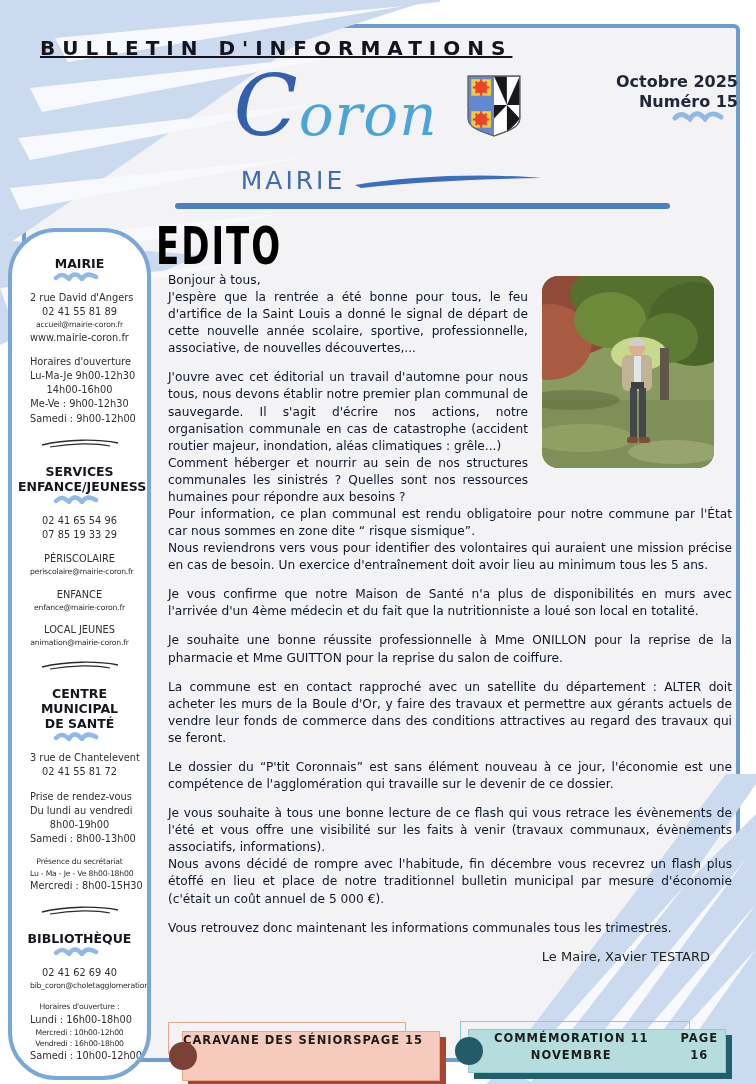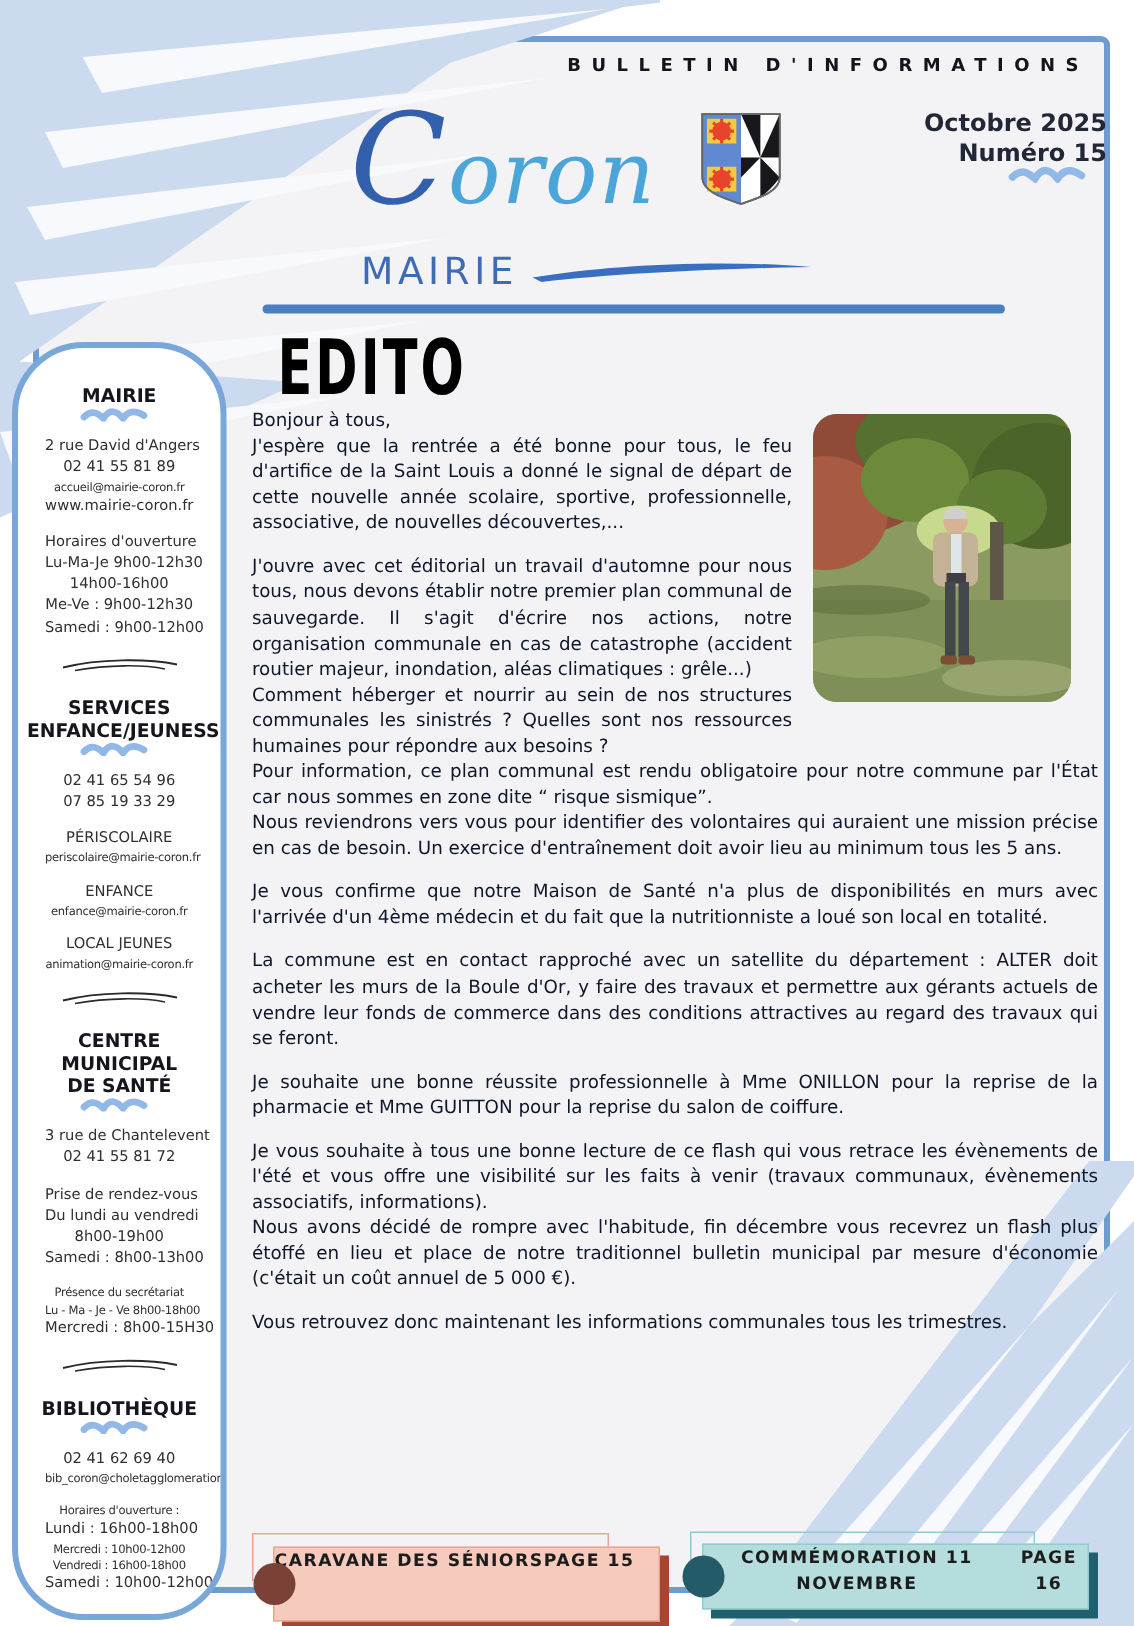--- a/index.html
+++ b/index.html
@@ -10,22 +10,22 @@
   
   .frame{position:absolute;left:22px;top:24px;width:718px;height:1038px;
          box-sizing:border-box;border:4px solid var(--frame_border);
          border-radius:6px;background:var(--page_bg);}
 
   
   .brush-tl{position:absolute;left:0;top:0;pointer-events:none;}
   .brush-br{position:absolute;right:0;bottom:0;pointer-events:none;}
 
   
-  .masthead-title{position:absolute;left:40px;right:30px;top:36px;text-align:right;
-    font-size:12px;font-weight:700;letter-spacing:7px;color:#14141f;}
+  .masthead-title{position:absolute;left:40px;right:30px;top:36px;text-align:left;
+    font-size:20px;font-weight:700;letter-spacing:7px;color:#14141f;text-decoration:underline;}
   .issue-block{position:absolute;right:18px;top:72px;text-align:right;
     font-size:16px;font-weight:700;color:#222738;line-height:1.25;}
   .issue-scribble{display:block;margin:-4px 8px 0 auto;}
   .logo-row{position:absolute;left:0;right:0;top:64px;display:flex;
     justify-content:center;align-items:center;gap:27px;}
   .logo-word{font-family:"DejaVu Serif","Liberation Serif",serif;font-style:italic;
     font-size:58px;line-height:1;letter-spacing:1px;}
   .logo-word .first{font-size:84px;color:var(--logo_dark);}
   .logo-word .rest{color:var(--logo_light);}
   .mairie-row{position:absolute;left:0;right:0;top:166px;display:flex;
@@ -42,21 +42,21 @@
   .sb-title{font-size:12.5px;font-weight:700;color:#15151d;line-height:1.2;}
   .sb-scribble{display:block;margin:-2px auto 4px auto;}
   .sb-group{margin:10px 12px;}
   .sb-line{font-size:9.8px;color:#2e2e33;line-height:1.45;white-space:nowrap;}
   .sb-small{font-size:7.7px;letter-spacing:-0.2px;}
   .sb-divider{display:block;margin:12px auto 14px auto;}
 
   
   .edito{position:absolute;left:156px;top:216px;width:576px;height:800px;
     overflow:hidden;z-index:2;}
-  .edito-heading-box{height:56px;margin-left:29px;}
+  .edito-heading-box{height:56px;}
   .edito-heading{display:inline-block;margin:0;font-size:34px;font-weight:700;
     letter-spacing:2px;color:#000;transform:scaleY(1.5);transform-origin:0 0;}
   .photo{float:right;width:172px;height:192px;margin:4px 18px 10px 14px;
     border-radius:16px;overflow:hidden;}
   .para{margin:0 0 12px 0;padding-left:12px;font-size:12.2px;line-height:1.4;
     text-align:justify;white-space:pre-line;color:#0f172a;}
   .signature{margin-top:8px;padding-right:22px;text-align:right;font-size:13px;color:#222;}
 
   
   .banner-outline{position:absolute;box-sizing:border-box;border:1px solid;background:transparent;z-index:4;}
@@ -291,26 +291,28 @@
       </svg>
     </figure>
     <div id="edito-paragraphs">
         <p class="para">Bonjour à tous,
 J'espère que la rentrée a été bonne pour tous, le feu d'artifice de la Saint Louis a donné le signal de départ de cette nouvelle année scolaire, sportive, professionnelle, associative, de nouvelles découvertes,...</p>
         <p class="para">J'ouvre avec cet éditorial un travail d'automne pour nous tous, nous devons établir notre premier plan communal de sauvegarde. Il s'agit d'écrire nos actions, notre organisation communale en cas de catastrophe (accident routier majeur, inondation, aléas climatiques : grêle...)
 Comment héberger et nourrir au sein de nos structures communales les sinistrés ? Quelles sont nos ressources humaines pour répondre aux besoins ?
 Pour information, ce plan communal est rendu obligatoire pour notre commune par l'État car nous sommes en zone dite “ risque sismique”.
 Nous reviendrons vers vous pour identifier des volontaires qui auraient une mission précise en cas de besoin. Un exercice d'entraînement doit avoir lieu au minimum tous les 5 ans.</p>
         <p class="para">Je vous confirme que notre Maison de Santé n'a plus de disponibilités en murs avec l'arrivée d'un 4ème médecin et du fait que la nutritionniste a loué son local en totalité.</p>
+        <p class="para">Je souhaite une bonne réussite professionnelle à Mme ONILLON pour la reprise de la pharmacie et Mme GUITTON pour la reprise du salon de coiffure.</p>
         <p class="para">La commune est en contact rapproché avec un satellite du département : ALTER doit acheter les murs de la Boule d'Or, y faire des travaux et permettre aux gérants actuels de vendre leur fonds de commerce dans des conditions attractives au regard des travaux qui se feront.</p>
-        <p class="para">Je souhaite une bonne réussite professionnelle à Mme ONILLON pour la reprise de la pharmacie et Mme GUITTON pour la reprise du salon de coiffure.</p>
+        <p class="para">Le dossier du “P'tit Coronnais” est sans élément nouveau à ce jour, l'économie est une compétence de l'agglomération qui travaille sur le devenir de ce dossier.</p>
         <p class="para">Je vous souhaite à tous une bonne lecture de ce flash qui vous retrace les évènements de l'été et vous offre une visibilité sur les faits à venir (travaux communaux, évènements associatifs, informations).
 Nous avons décidé de rompre avec l'habitude, fin décembre vous recevrez un flash plus étoffé en lieu et place de notre traditionnel bulletin municipal par mesure d'économie (c'était un coût annuel de 5 000 €).</p>
         <p class="para">Vous retrouvez donc maintenant les informations communales tous les trimestres.</p>
       </div>
+    <div class="signature">Le Maire, Xavier TESTARD</div>
   </main>
 
   <div class="banner-outline outline-1"></div>
   <div class="banner-outline outline-2"></div>
 
   <div class="banner banner-1">
     <span class="dot"></span>
     <div class="banner-label">CARAVANE DES SÉNIORS</div>
     <div class="banner-page">PAGE 15</div>
   </div>

